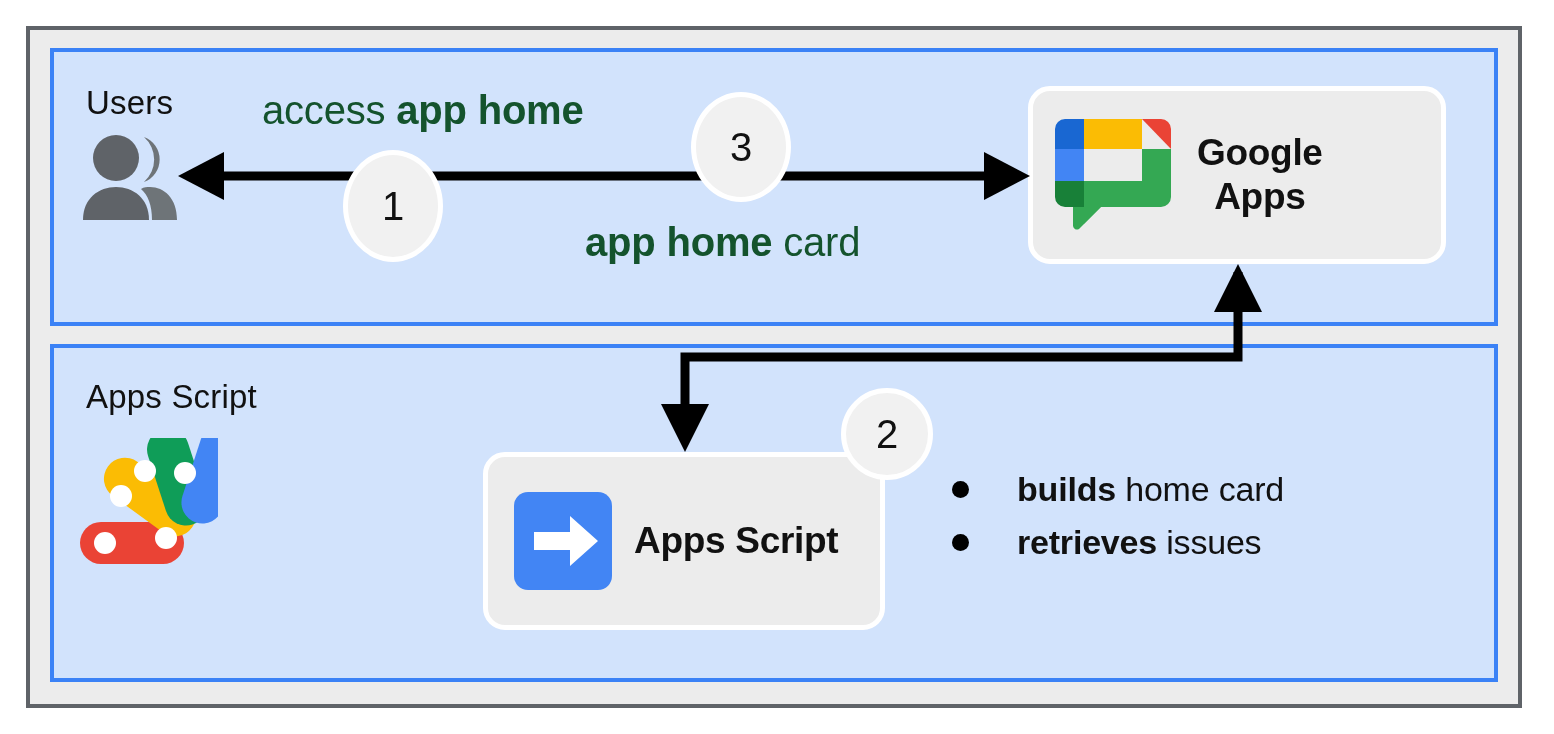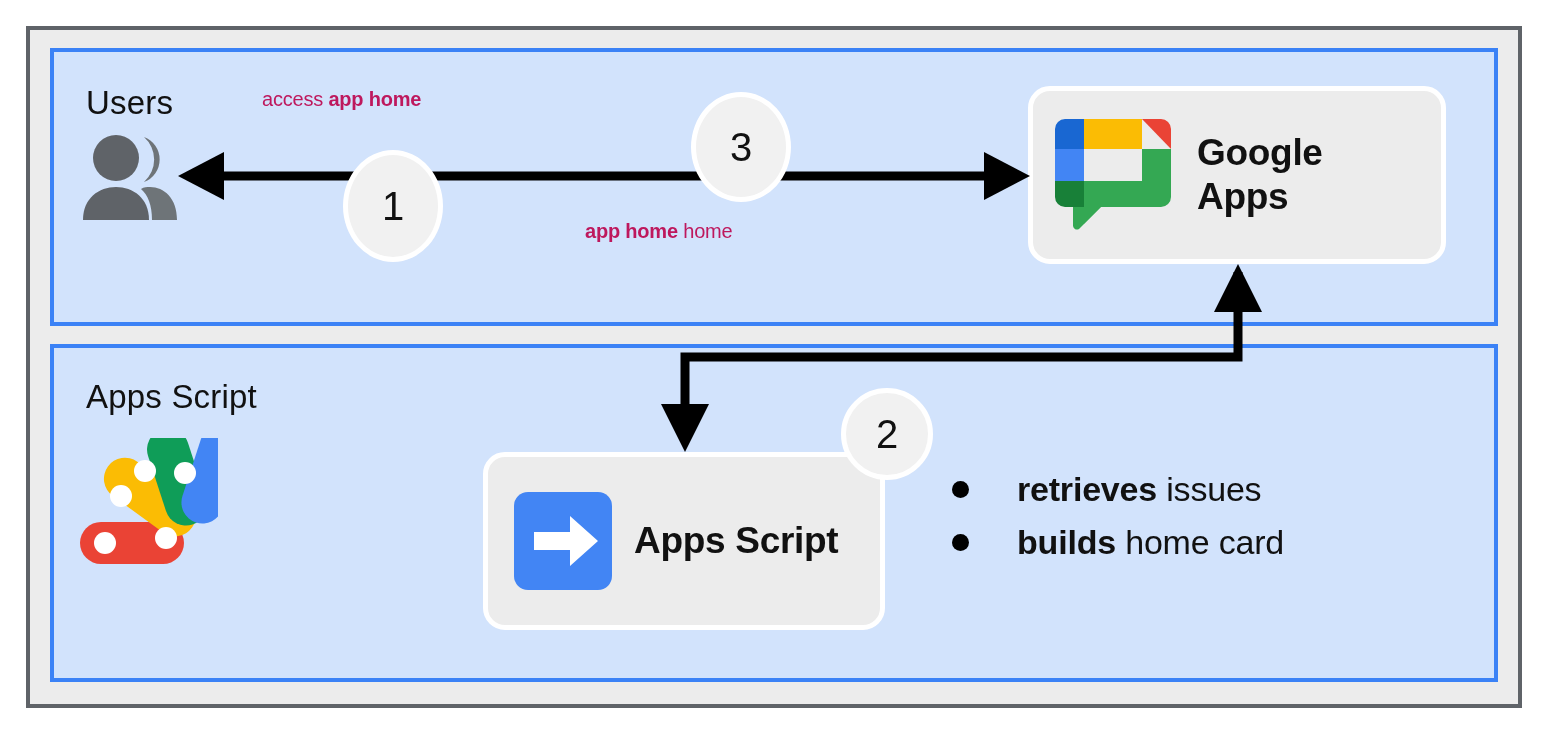--- a/index.html
+++ b/index.html
@@ -64,20 +64,21 @@
     left: 483px; top: 452px;
     width: 402px; height: 178px;
     padding-left: 26px;
   }
   .node-label {
     font-size: 37px;
     font-weight: 700;
     color: #111111;
     line-height: 1.18;
     letter-spacing: -0.3px;
+    text-align: center;
   }
   .card-chat .node-label { margin-left: 26px; }
   .card-project .node-label { margin-left: 22px; text-align: center; }
 
   
   .chat-logo { width: 116px; height: 112px; flex: 0 0 auto; }
   .asp-icon  { width: 98px;  height: 98px;  flex: 0 0 auto; }
 
   
   .connectors {
@@ -99,22 +100,22 @@
     font-weight: 400;
     color: #111111;
   }
   .badge-1 { left: 343px;  top: 150px; width: 100px; height: 112px; border-radius: 50%; }
   .badge-3 { left: 691px;  top: 92px;  width: 100px; height: 110px; }
   .badge-2 { left: 841px;  top: 388px; width: 92px;  height: 92px;  }
 
   
   .edge-label {
     position: absolute;
-    font-size: 20px;
-    color: #be185d;
+    font-size: 40px;
+    color: #14532d;
     white-space: nowrap;
     letter-spacing: -0.2px;
   }
   .edge-label b { font-weight: 700; }
   .label-access { left: 262px; top: 88px; }
   .label-card   { left: 585px; top: 220px; }
 
   
   .bullets {
     position: absolute;
@@ -221,31 +222,31 @@
 
     <path d="M1238,272 L1238,357 L685,357 L685,430" fill="none" stroke="#000000" stroke-width="9" stroke-linejoin="miter"></path>
     <polygon points="1238,264 1214,312 1262,312" fill="#000000"></polygon>
     <polygon points="685,452 661,404 709,404" fill="#000000"></polygon>
   </svg>
 
   <div class="edge-label label-access">
     <span>access </span><b>app home</b>
   </div>
   <div class="edge-label label-card">
-    <b>app home</b><span> home</span>
+    <b>app home</b><span> card</span>
   </div>
 
   <div class="badge badge-1">1</div>
   <div class="badge badge-3">3</div>
   <div class="badge badge-2">2</div>
 
   <div class="bullets">
     <div class="bullet-row">
       <span class="bullet-dot"></span>
-      <span class="bullet-text"><b>retrieves</b><span> issues</span></span>
+      <span class="bullet-text"><b>builds</b><span> home card</span></span>
     </div>
     <div class="bullet-row">
       <span class="bullet-dot"></span>
-      <span class="bullet-text"><b>builds</b><span> home card</span></span>
+      <span class="bullet-text"><b>retrieves</b><span> issues</span></span>
     </div>
   </div>
 
 </div>
 
 </body></html>

